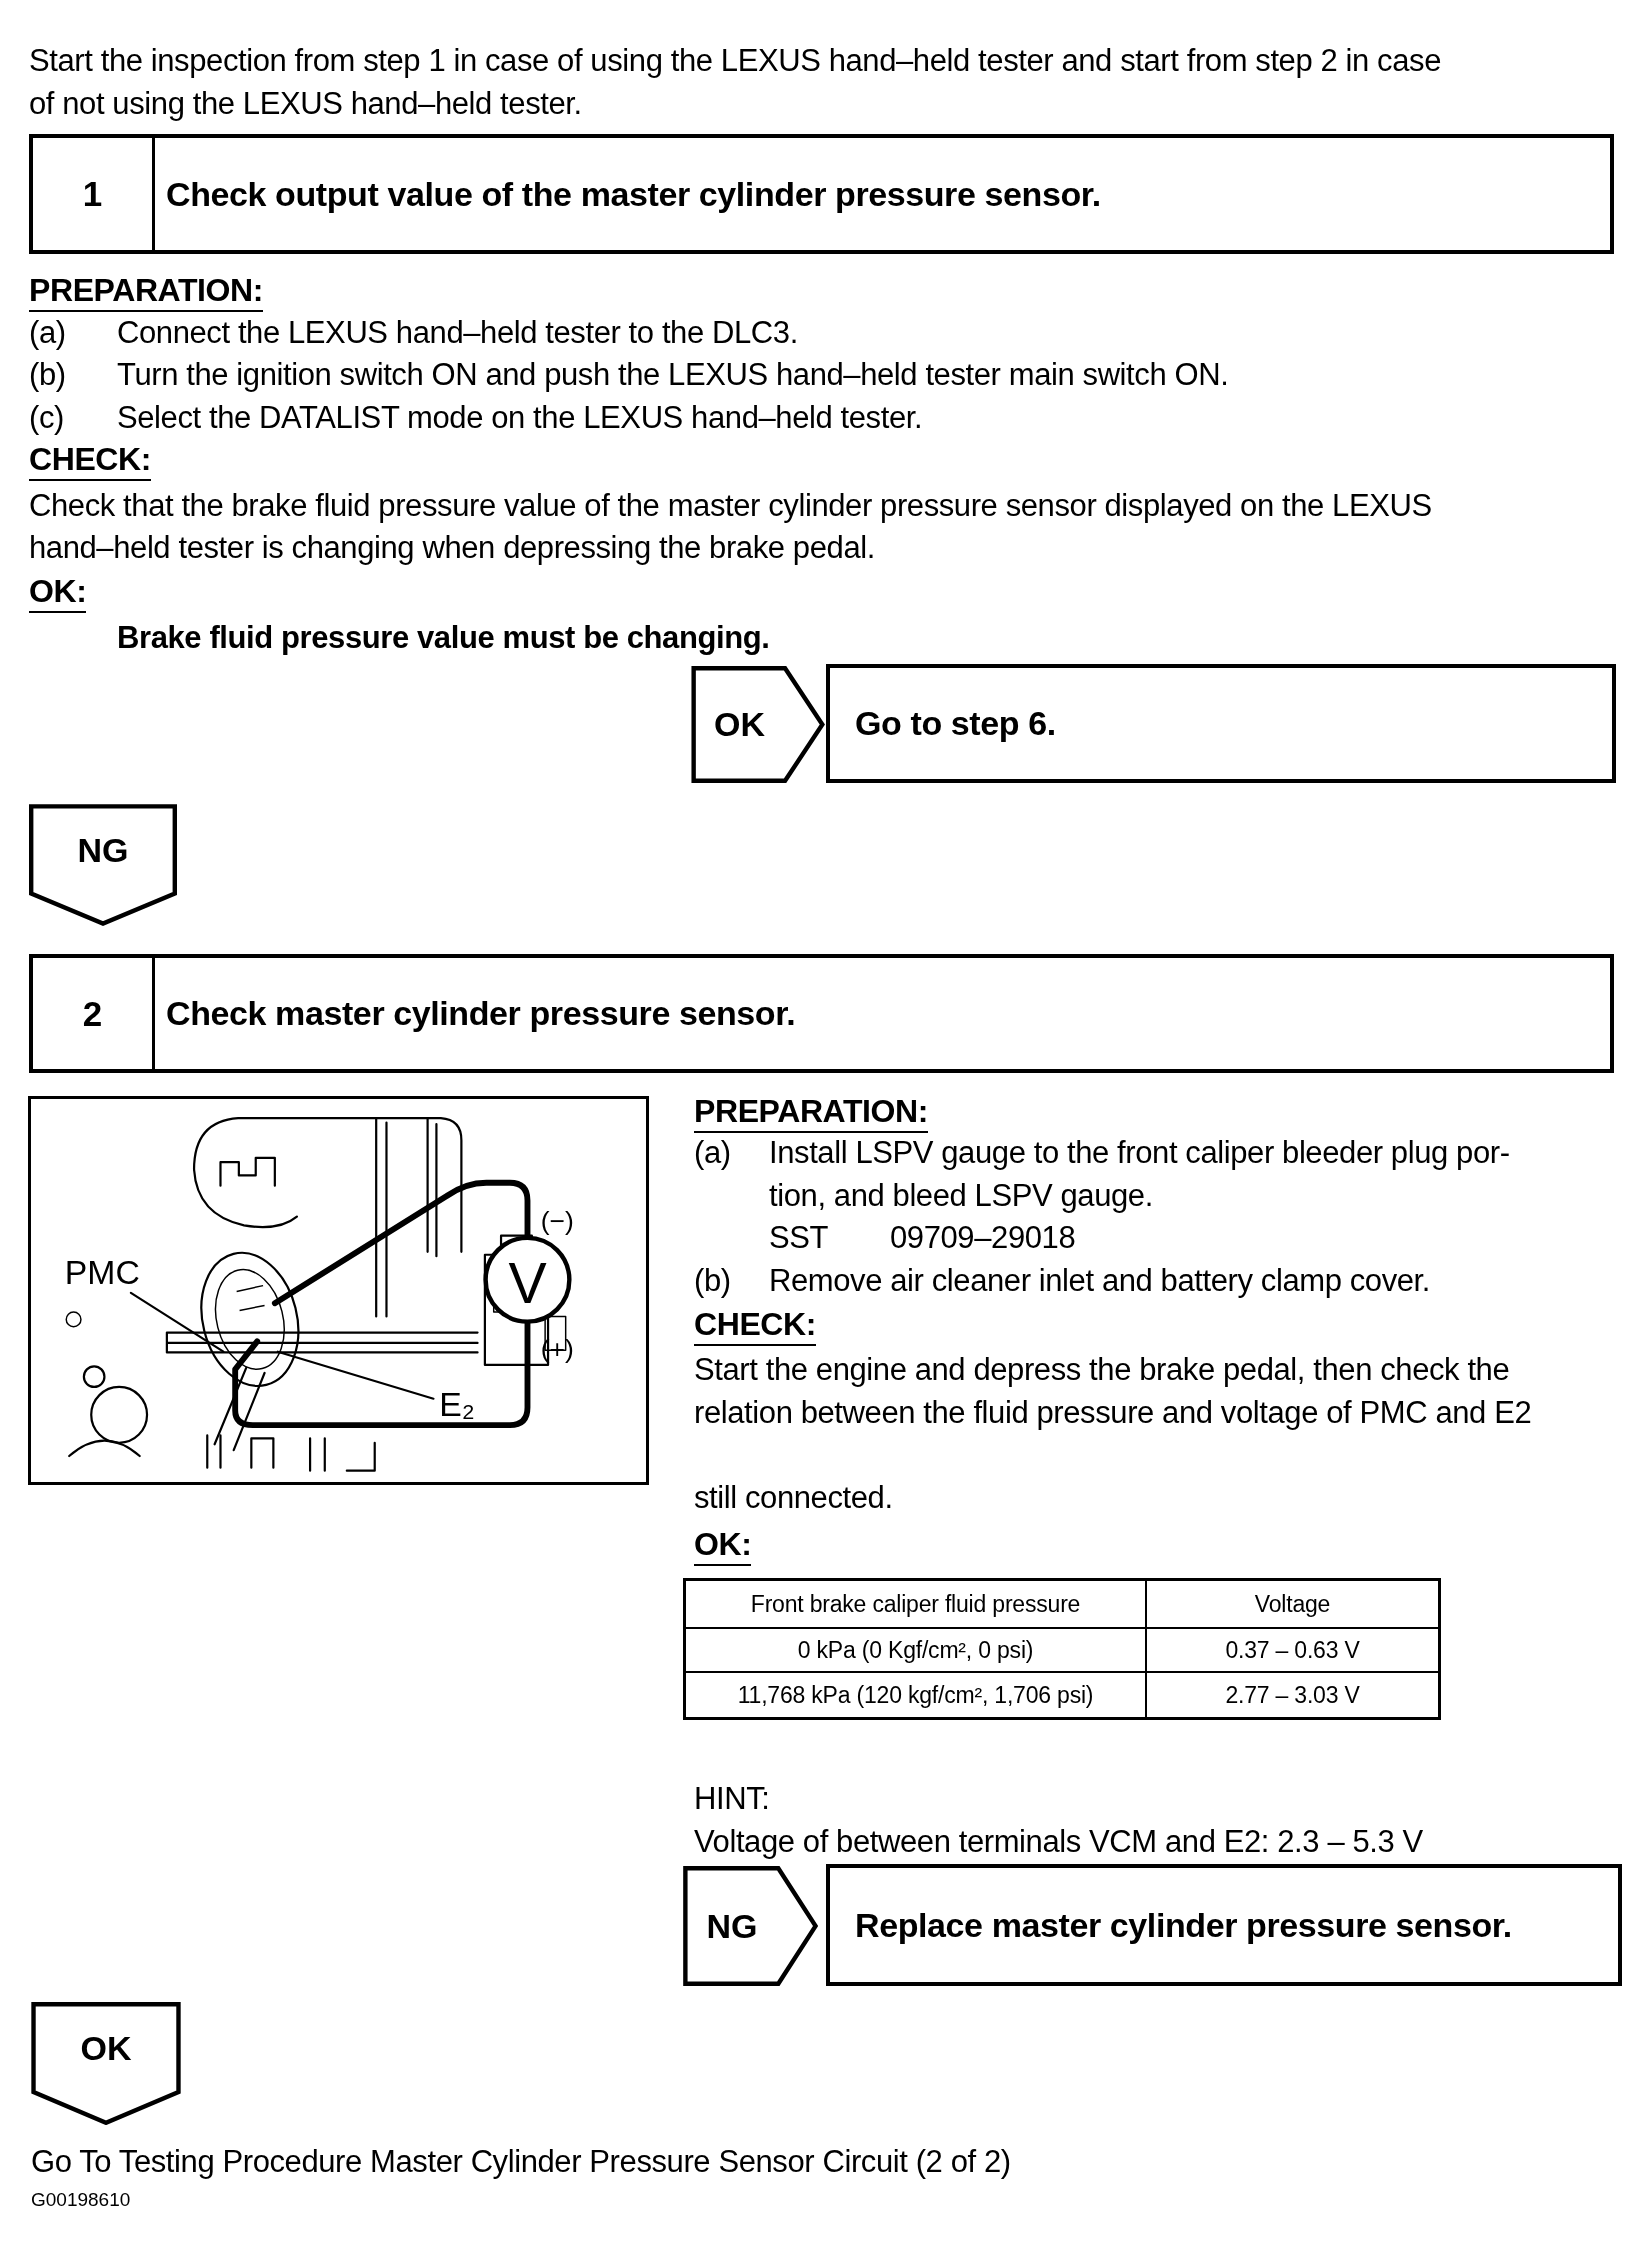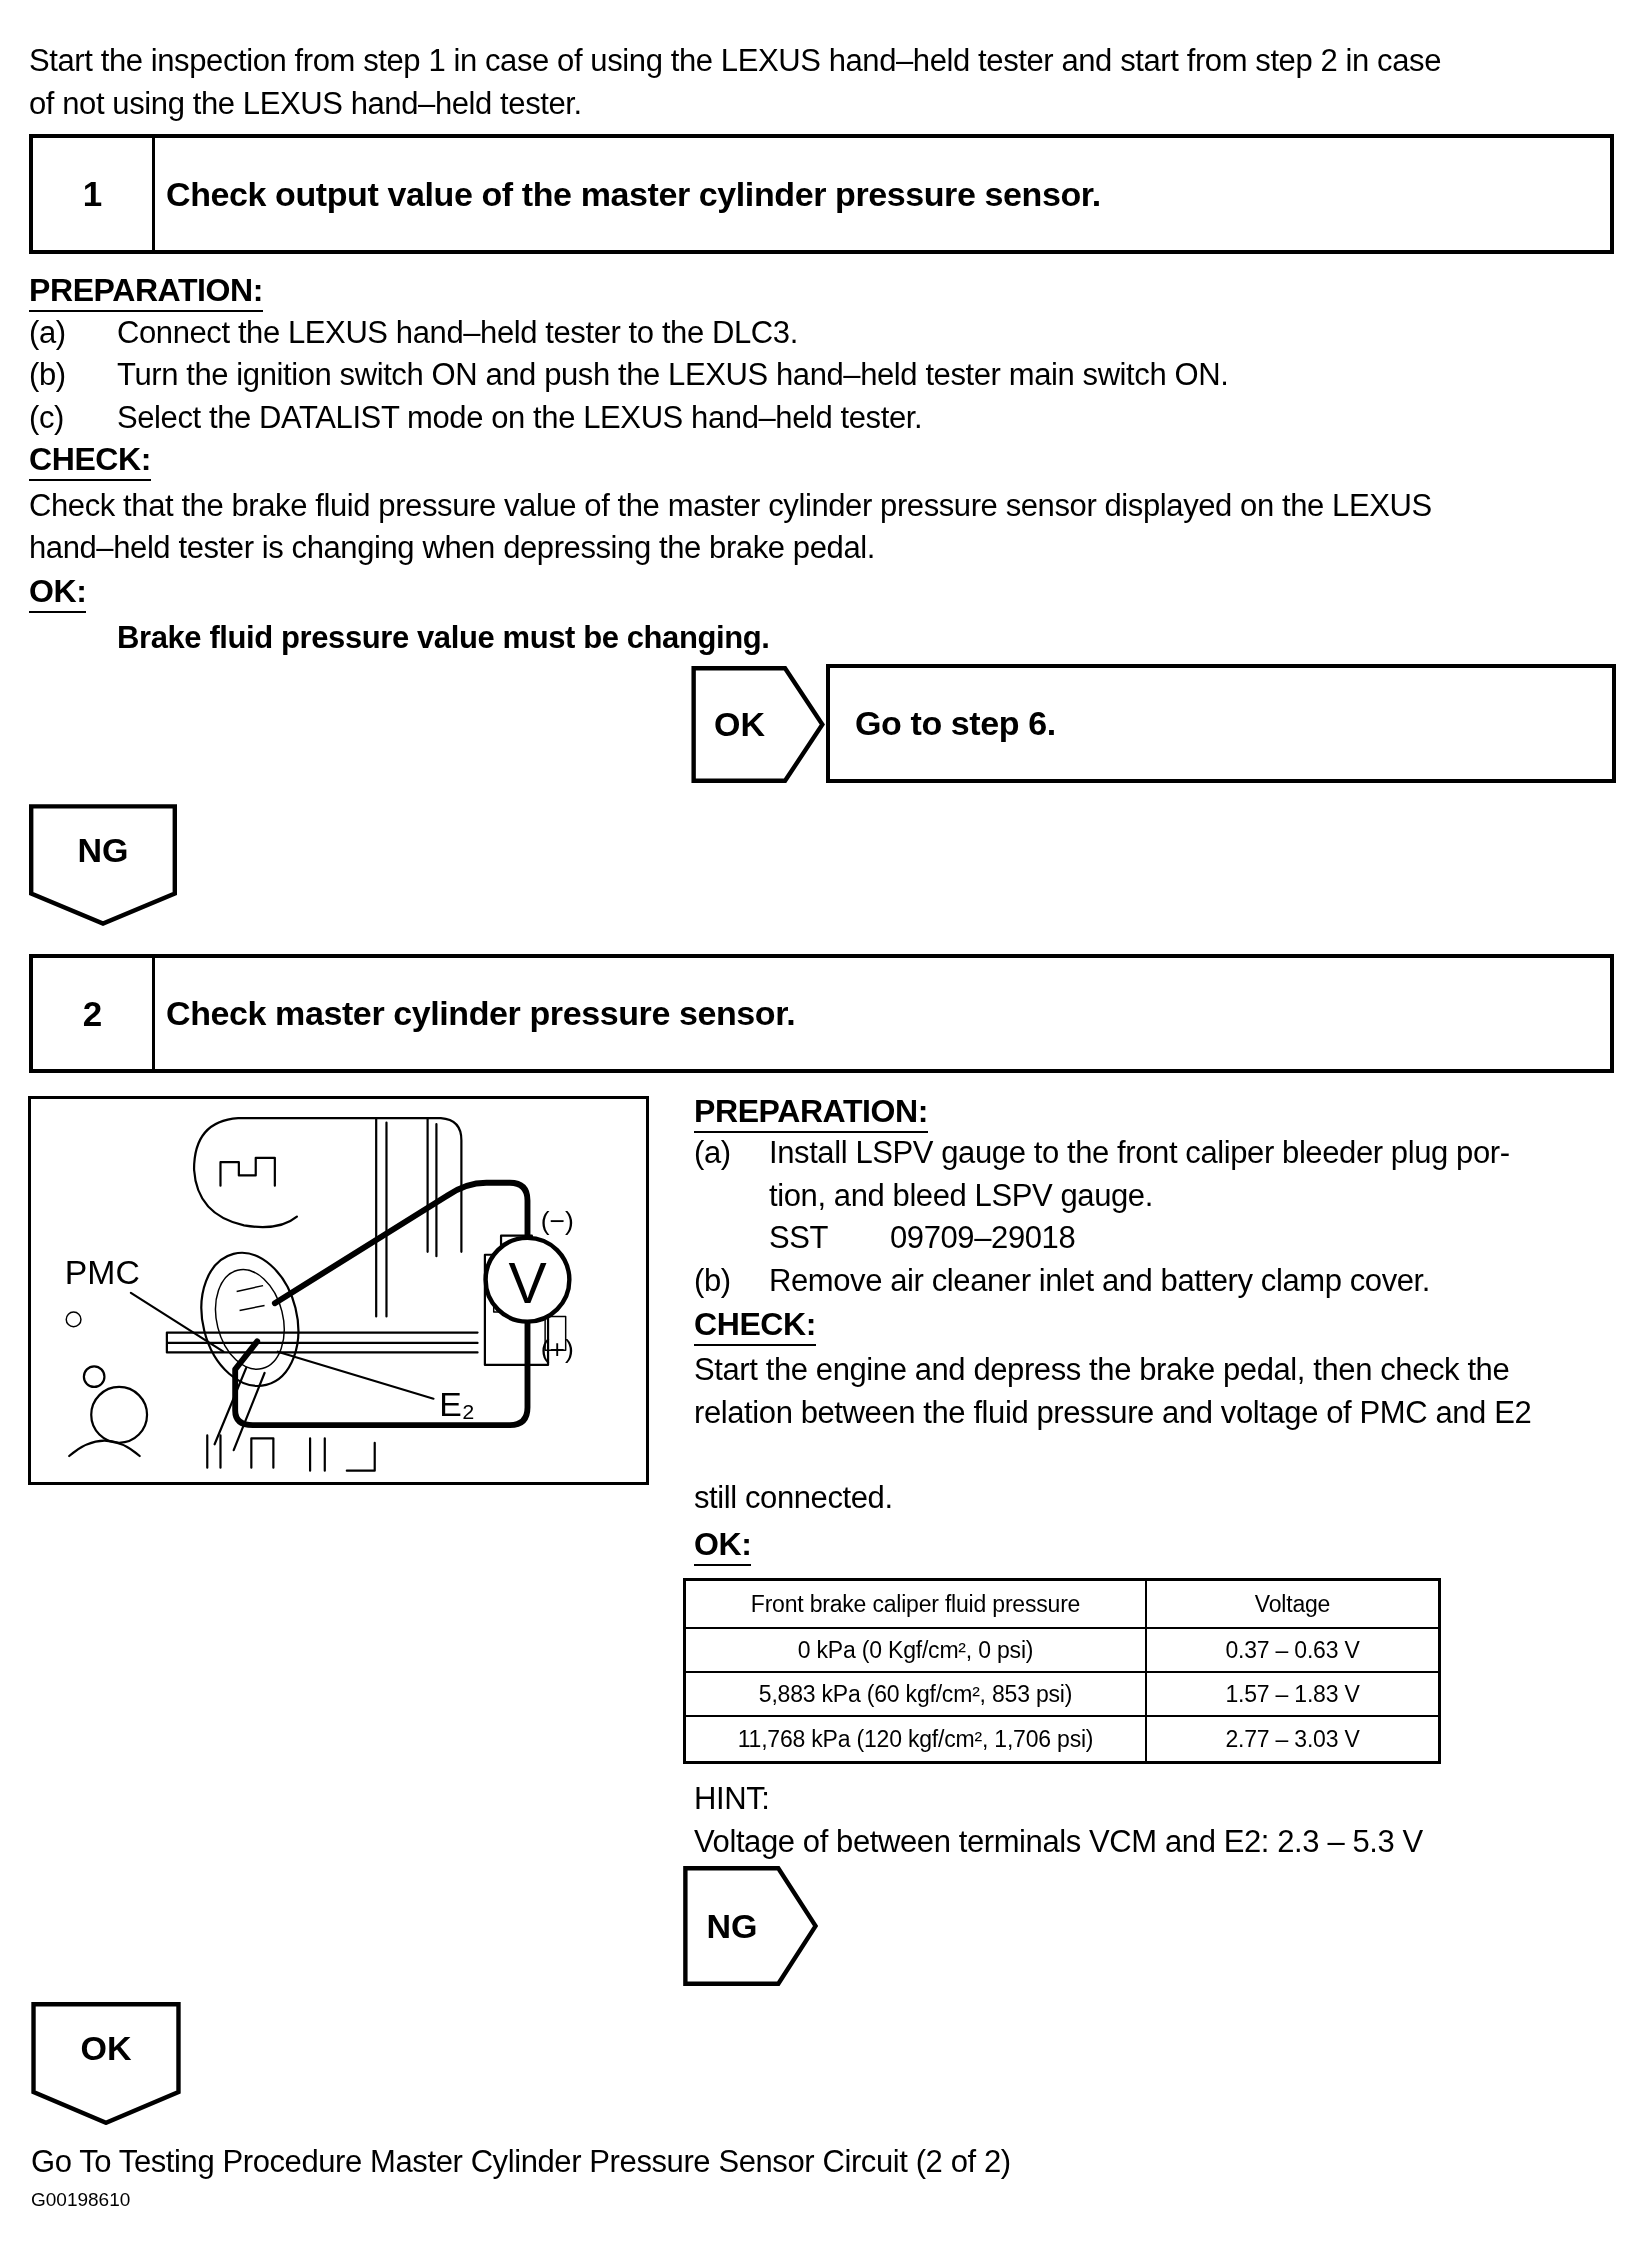--- a/index.html
+++ b/index.html
@@ -165,39 +165,36 @@
 
   <div class="tbl" style="left:683px;top:1578px;width:758px">
     <div class="trow first" style="height:46px">
       <div class="tcell c1">Front brake caliper fluid pressure</div>
       <div class="tcell c2">Voltage</div>
     </div>
     <div class="trow" style="height:44px">
       <div class="tcell c1">0 kPa (0 Kgf/cm², 0 psi)</div>
       <div class="tcell c2">0.37 – 0.63 V</div>
     </div>
-    <div class="trow" style="height:44px">
-      <div class="tcell c1">5,883 kPa (60 kgf/cm², 853 psi)</div>
-      <div class="tcell c2">1.57 – 1.83 V</div>
-    </div>
     <div class="trow" style="height:46px">
       <div class="tcell c1">11,768 kPa (120 kgf/cm², 1,706 psi)</div>
       <div class="tcell c2">2.77 – 3.03 V</div>
     </div>
   </div>
 
   <div class="line" style="left:694px;top:1782px">HINT:</div>
   <div class="line" style="left:694px;top:1825px">Voltage of between terminals VCM and E2: 2.3 – 5.3 V</div>
 
   <div class="flow" style="left:683px;top:1866px;width:135px;height:120px">
     <svg width="135" height="120" viewBox="0 0 184 164">
       <polygon points="3,3 130,3 181,82 130,161 3,161" fill="#fff" stroke="#000" stroke-width="6" stroke-linejoin="miter"></polygon>
     </svg>
     <div class="flow-label" style="left:0;top:0;width:98px;height:120px">NG</div>
   </div>
+  <div class="actionbox" style="left:826px;top:1864px;width:796px;height:122px">Replace master cylinder pressure sensor.</div>
 
   <div class="flow" style="left:31px;top:2002px;width:150px;height:123px">
     <svg width="150" height="123" viewBox="0 0 204 168">
       <polygon points="3,3 201,3 201,123 102,165 3,123" fill="#fff" stroke="#000" stroke-width="6" stroke-linejoin="miter"></polygon>
     </svg>
     <div class="flow-label" style="left:0;top:5.9px;width:150px;height:82px">OK</div>
   </div>
 
   <div class="line" style="left:31px;top:2145px">Go To Testing Procedure Master Cylinder Pressure Sensor Circuit (2 of 2)</div>
   <div class="line sm" style="left:31px;top:2189px">G00198610</div>

